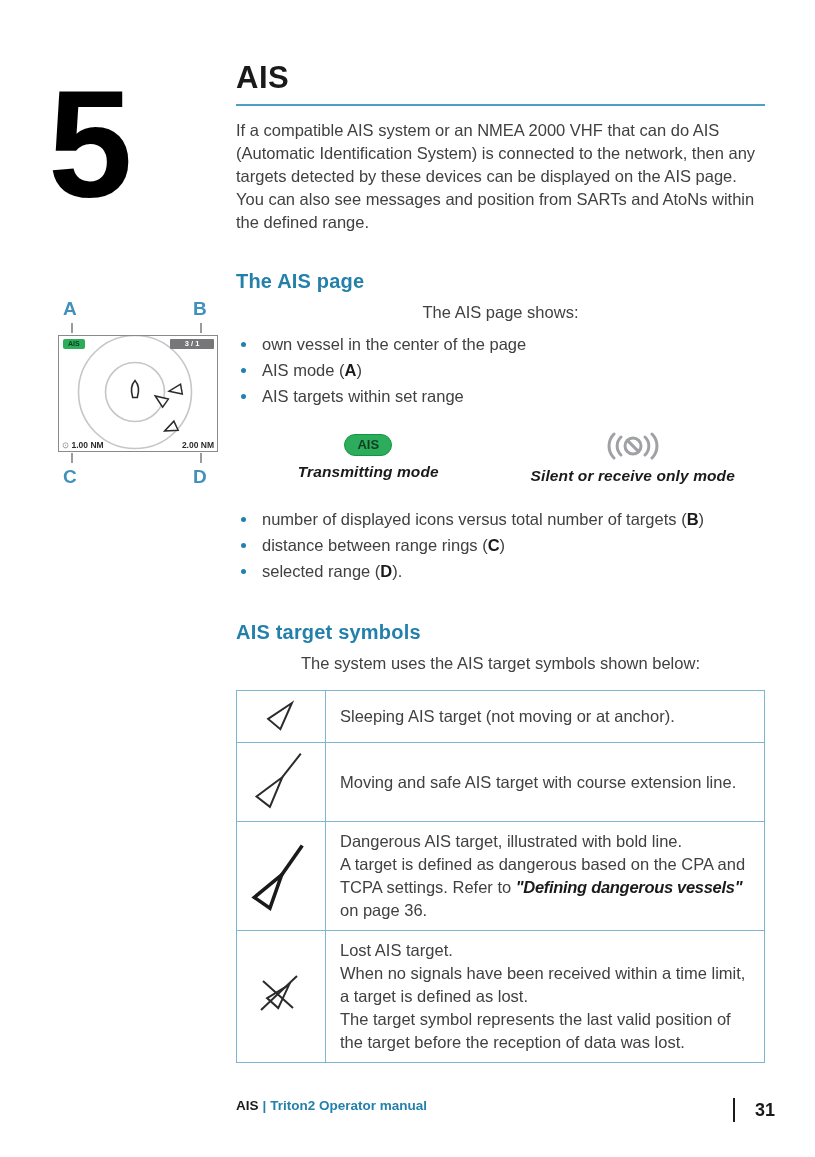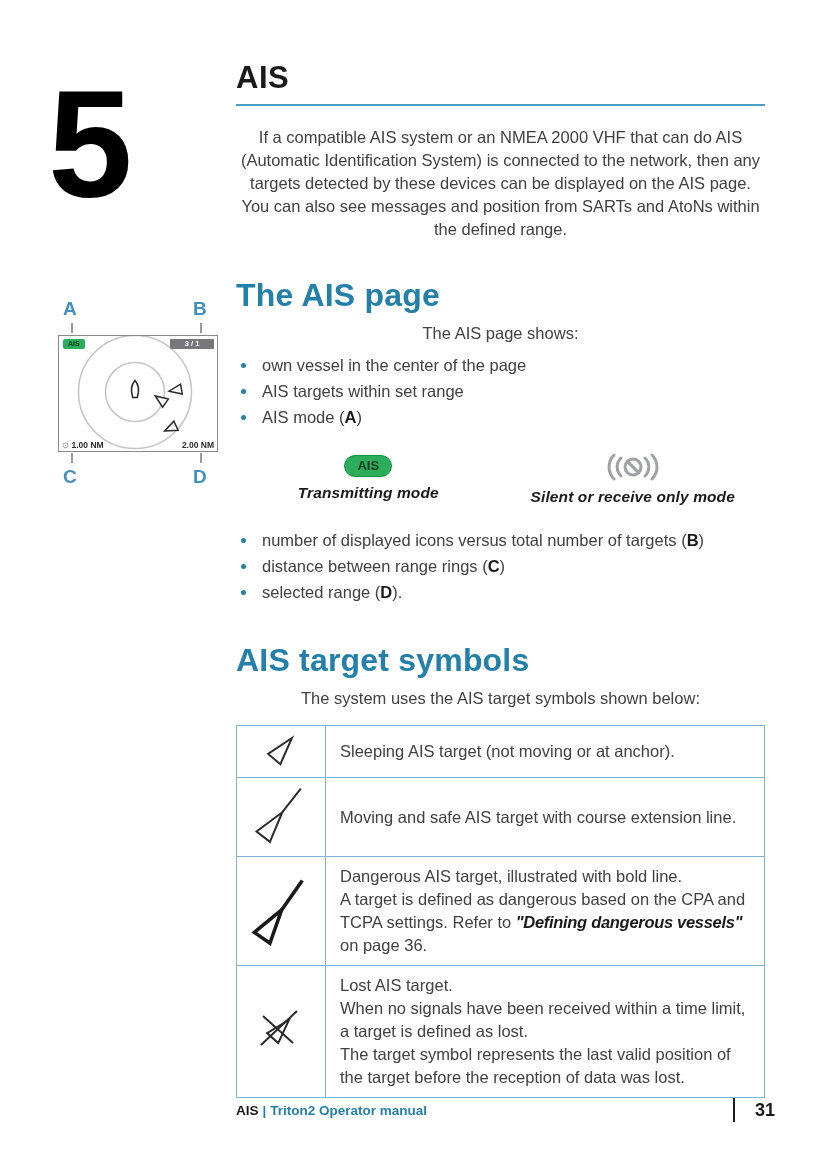--- a/index.html
+++ b/index.html
@@ -19,24 +19,24 @@
   
   .main { position:absolute; left:236px; top:0; width:529px; }
 
   h1.title {
     margin-top:60px; font-size:31px; font-weight:bold; color:#1a1a1a;
     letter-spacing:0.5px;
   }
   .title-rule { margin-top:8px; height:2px; background:#4d9fc7; width:100%; }
 
   p.body-text { font-size:16.5px; line-height:23px; color:#414042; }
-  .intro { margin-top:20px;text-align:center; }
+  .intro { margin-top:13px; }
 
   h2.section-heading {
-    font-size:32px; font-weight:bold; color:#2380ab; letter-spacing:0.2px;
+    font-size:20px; font-weight:bold; color:#2380ab; letter-spacing:0.2px;
   }
   .h2-aispage { margin-top:36px; }
   .h2-symbols { margin-top:38px; }
   .lead { margin-top:8px;text-align:center; }
 
   ul.blist { list-style:none; margin-top:9px; }
   ul.blist li { display:flex; align-items:flex-start; margin-bottom:3px; }
   .dot {
     width:5px; height:5px; border-radius:50%; background:#2380ab;
     margin:9px 16px 0 5px; flex:0 0 5px;
@@ -108,21 +108,21 @@
   }
   .diag-bl .ring-glyph { color:#8a8a8c; font-weight:normal; }
   .diag-br {
     position:absolute; right:3px; bottom:1px; font-size:8.5px; font-weight:bold;
     color:#2b2b2b;
   }
 
   
   .footer {
     position:absolute; left:236px; right:40px; top:1098px;
-    display:flex; justify-content:space-between; align-items:center;
+    display:flex; justify-content:space-between; 
   }
   .footer-left { font-size:13.5px; font-weight:bold; }
   .footer-section { color:#1a1a1a; }
   .footer-sep { color:#2380ab; padding:0 4px; }
   .footer-manual { color:#2380ab; }
   .footer-right { display:flex; align-items:center; }
   .footer-bar { width:2px; height:24px; background:#1a1a1a; margin-right:20px; }
   .footer-page { font-size:18px; font-weight:bold; color:#1a1a1a; }
 
   svg .thin  { stroke:#2b2b2b; stroke-width:2;   fill:none; }
@@ -176,25 +176,25 @@
   <h2 class="section-heading h2-aispage">The AIS page</h2>
   <p class="body-text lead">The AIS page shows:</p>
 
   <ul class="blist">
     <li>
       <span class="dot"></span>
       <span class="li-text"><span>own vessel in the center of the page</span><b></b><span></span></span>
     </li>
     <li>
       <span class="dot"></span>
+      <span class="li-text"><span>AIS mode (</span><b>A</b><span>)</span></span>
+    </li>
+    <li>
+      <span class="dot"></span>
       <span class="li-text"><span>AIS targets within set range</span><b></b><span></span></span>
-    </li>
-    <li>
-      <span class="dot"></span>
-      <span class="li-text"><span>AIS mode (</span><b>A</b><span>)</span></span>
     </li>
   </ul>
 
   <div class="modes">
     <div class="mode">
       <span class="ais-pill">AIS</span>
       <span class="mode-label">Transmitting mode</span>
     </div>
     <div class="mode">
       <svg class="silent-icon" width="58" height="28" viewBox="0 0 58 28">

